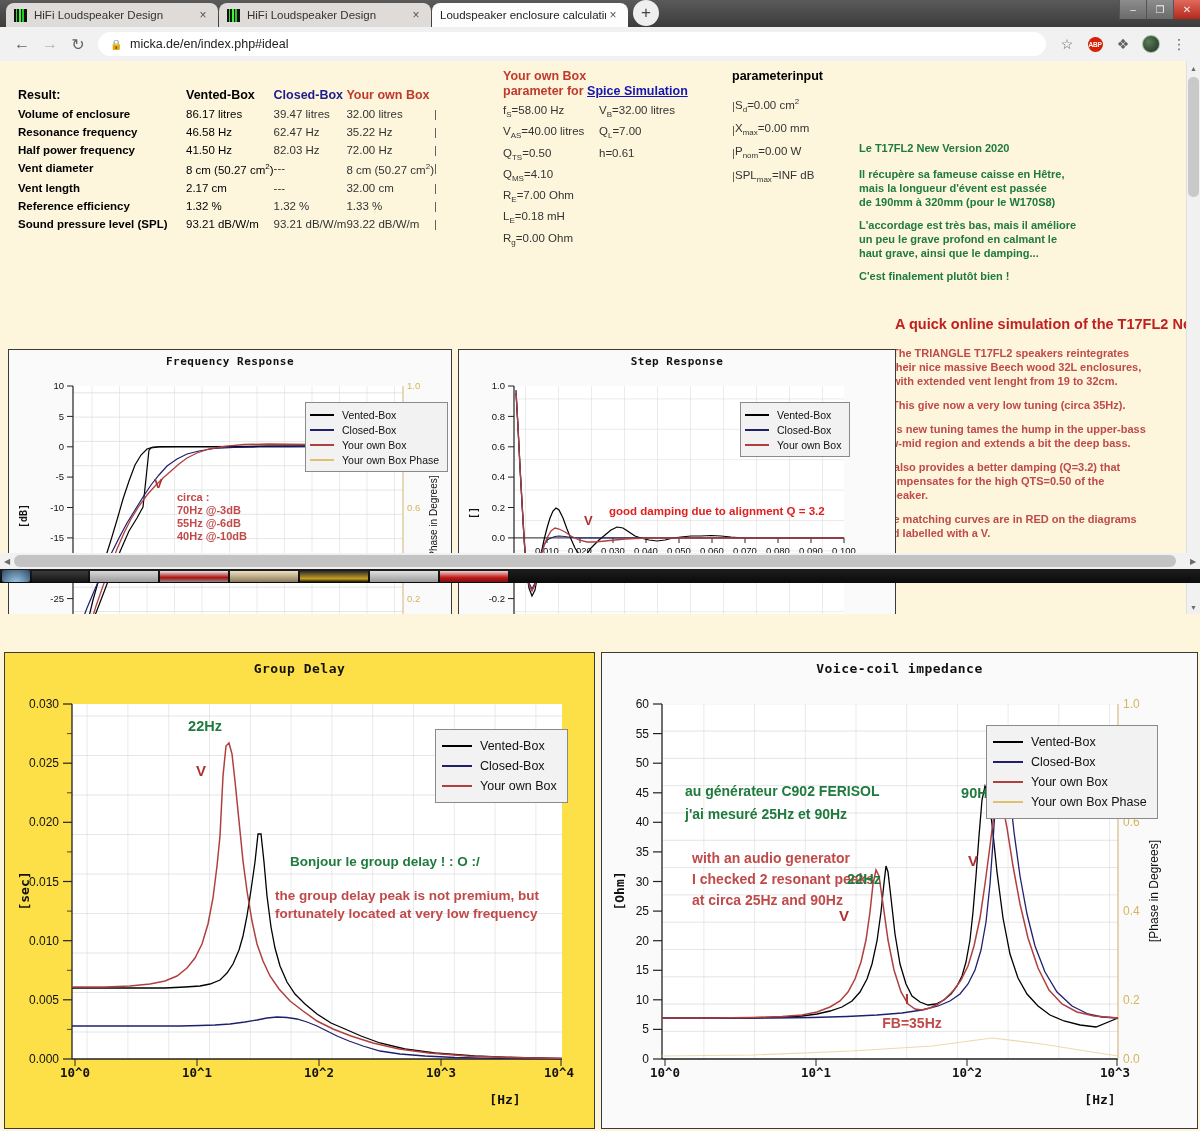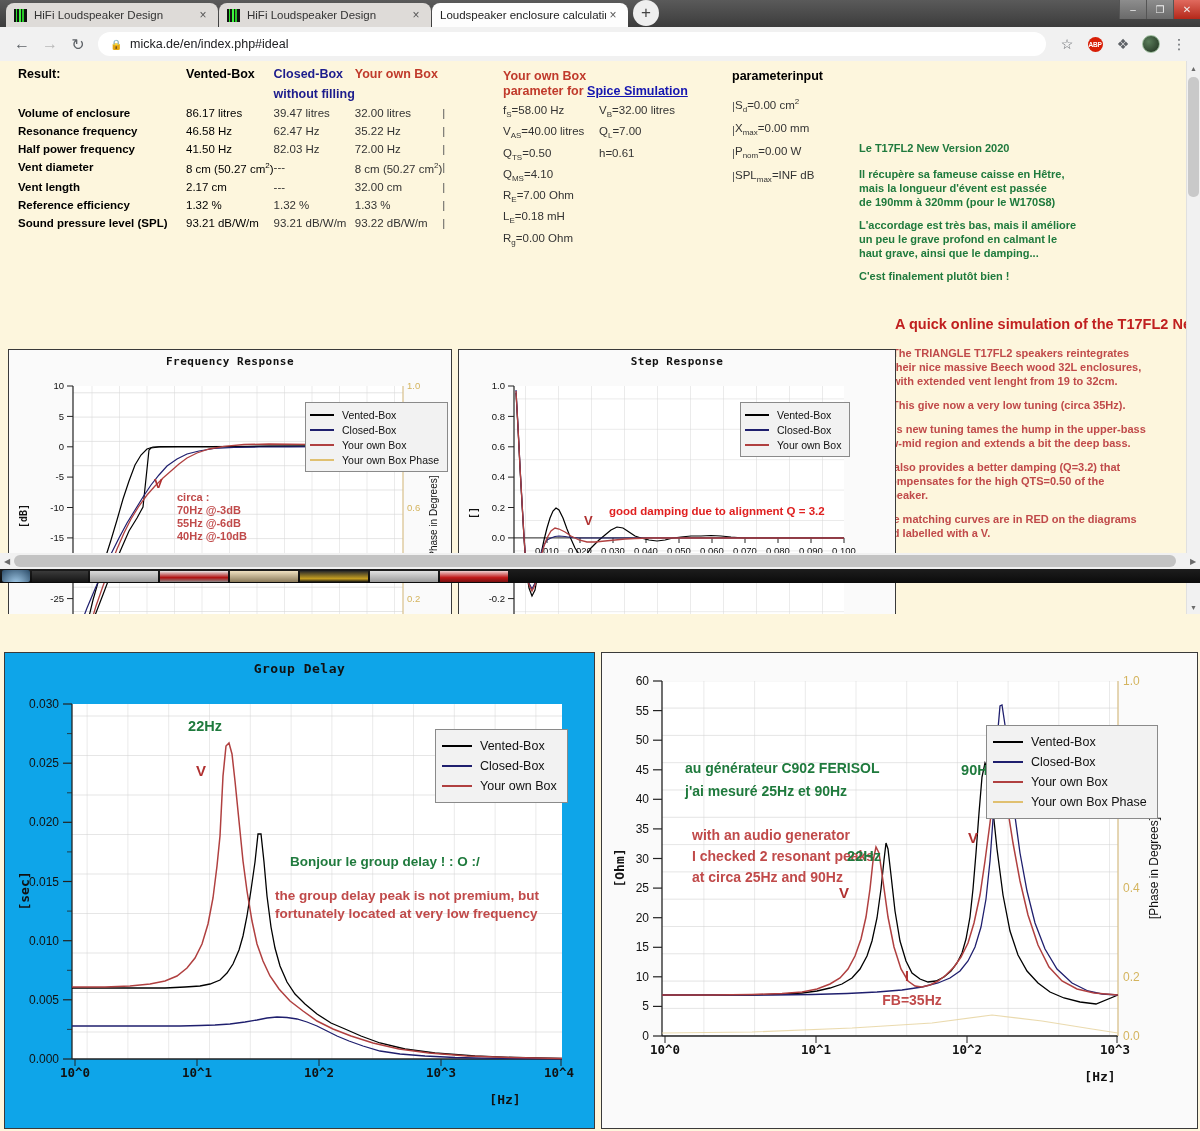--- a/index.html
+++ b/index.html
@@ -32,21 +32,21 @@
   .avatar{width:16px;height:16px;border-radius:50%;background:radial-gradient(circle at 35% 35%,#5a7d5a,#1d2e1d);border:1px solid #9fbf9f;}
   
   .page{position:relative;width:1200px;height:553px;background:#fdf6dd;overflow:hidden;}
   .vscroll{position:absolute;right:0;top:0;width:13px;height:553px;background:#f1f1f1;border-left:1px solid #e0e0e0;}
   .vthumb{position:absolute;left:1px;top:16px;width:11px;height:120px;background:#c9c9c9;border-radius:5px;}
   .vsarrow{position:absolute;left:0;width:13px;height:14px;font-size:7px;color:#6b6b6b;display:flex;align-items:center;justify-content:center;}
   .hscroll{position:absolute;left:0;top:553px;width:1200px;height:16px;background:#f1f1f1;display:flex;align-items:center;}
   .hthumb{position:absolute;left:14px;top:2px;width:1162px;height:12px;background:#c3c3c3;border-radius:6px;}
   .hsarrow{width:14px;text-align:center;font-size:8px;color:#6b6b6b;}
   
-  .restable{position:absolute;left:18px;top:3px;font-size:11.5px;color:#333;}
+  .restable{position:absolute;left:18px;top:24px;font-size:11.5px;color:#333;}
   .restable table{border-collapse:collapse;}
   .restable td,.restable th{padding:3px 0;text-align:left;vertical-align:top;white-space:nowrap;}
   .rlabel{font-weight:bold;color:#000;width:168px;font-size:11.5px;}
   .chead{font-weight:bold;font-size:12.5px;padding-bottom:2px;}
   .c-vent{color:#000;width:86px;}
   .c-closed{color:#1c1c8c;width:72px;}
   .c-own{color:#c03a2b;width:80px;}
   .csub{font-weight:bold;color:#1c1c8c;font-size:12.5px;}
   .pipe{color:#555;padding-left:8px;padding-right:4px;}
   
@@ -130,27 +130,20 @@
     <table>
       <tbody>
           <tr>
         <td class="rlabel chead">Result:</td>
         <td class="c-vent chead">Vented-Box</td>
         <td class="c-closed chead">Closed-Box</td>
         <td class="c-own chead">Your own Box</td>
         <td></td>
       </tr>
       <tr>
-        <td></td>
-            <td></td>
-        <td class="csub">without filling</td>
-        <td></td>
-            <td></td>
-      </tr>
-      <tr>
         <td class="rlabel">Volume of enclosure</td>
         <td class="c-vent">86.17 litres</td>
         <td class="c-closed" style="color:#333">39.47 litres</td>
         <td class="c-own" style="color:#333">32.00 litres</td>
         <td class="pipe">|</td>
       </tr>
       <tr>
         <td class="rlabel">Resonance frequency</td>
         <td class="c-vent">46.58 Hz</td>
         <td class="c-closed" style="color:#333">62.47 Hz</td>
@@ -487,21 +480,21 @@
   <div style="width:68px;height:11px;background:linear-gradient(#d8d8d8,#9a9a9a)"></div>
   <div style="width:68px;height:11px;background:linear-gradient(#e8e8e8,#b01010 60%,#8a8a8a)"></div>
   <div style="width:68px;height:11px;background:linear-gradient(#efe0c0,#8a7a5a)"></div>
   <div style="width:68px;height:11px;background:linear-gradient(#2a2a2a,#c8a020 70%,#111)"></div>
   <div style="width:68px;height:11px;background:linear-gradient(#e0e0e0,#9a9a9a)"></div>
   <div style="width:68px;height:11px;background:linear-gradient(#f0d0d0,#c01818 60%,#7a1010)"></div>
 </div>
 
 <div class="bottomrow">
 
-  <div class="chartbox" style="left:4px;top:0px;width:589px;height:475px;background:#0ea5e9;">
+  <div class="chartbox" style="left:4px;top:0px;width:589px;height:475px;background:#fde047;">
     <div class="ctitle" style="font-size:13px;margin-top:8px">Group Delay</div>
     <svg width="587" height="445" style="display:block">
       <defs>
         <pattern id="g3" width="40.8" height="39.5" patternUnits="userSpaceOnUse">
           <path d="M40.8 0 L0 0 0 39.5" fill="none" stroke="#d5d5d5" stroke-width="1"></path>
         </pattern>
         <pattern id="g3m" width="13.6" height="39.5" patternUnits="userSpaceOnUse">
           <path d="M13.6 0 L0 0" fill="none" stroke="#ededed" stroke-width="1"></path>
         </pattern>
       </defs>
@@ -575,20 +568,21 @@
           <span>Closed-Box</span>
         </div>
       <div style="height:20px">
           <span class="lline" style="border-color:#b04040;width:30px;border-top-width:2.5px"></span>
           <span>Your own Box</span>
         </div>
     </div>
   </div>
 
   <div class="chartbox" style="left:601px;top:0px;width:595px;height:475px;background:#fafafa;">
+    <div class="ctitle" style="font-size:13px;margin-top:8px">Voice-coil impedance</div>
     <svg width="593" height="445" style="display:block">
       <defs>
         <pattern id="g4" width="50.7" height="27.3" patternUnits="userSpaceOnUse">
           <path d="M50.7 0 L0 0 0 27.3" fill="none" stroke="#d5d5d5" stroke-width="1"></path>
         </pattern>
         <pattern id="g4m" width="16.9" height="27.3" patternUnits="userSpaceOnUse">
           <path d="M16.9 0 L0 0" fill="none" stroke="#ededed" stroke-width="1"></path>
         </pattern>
       </defs>
       <rect x="60" y="28" width="456" height="355" fill="#ffffff"></rect>

